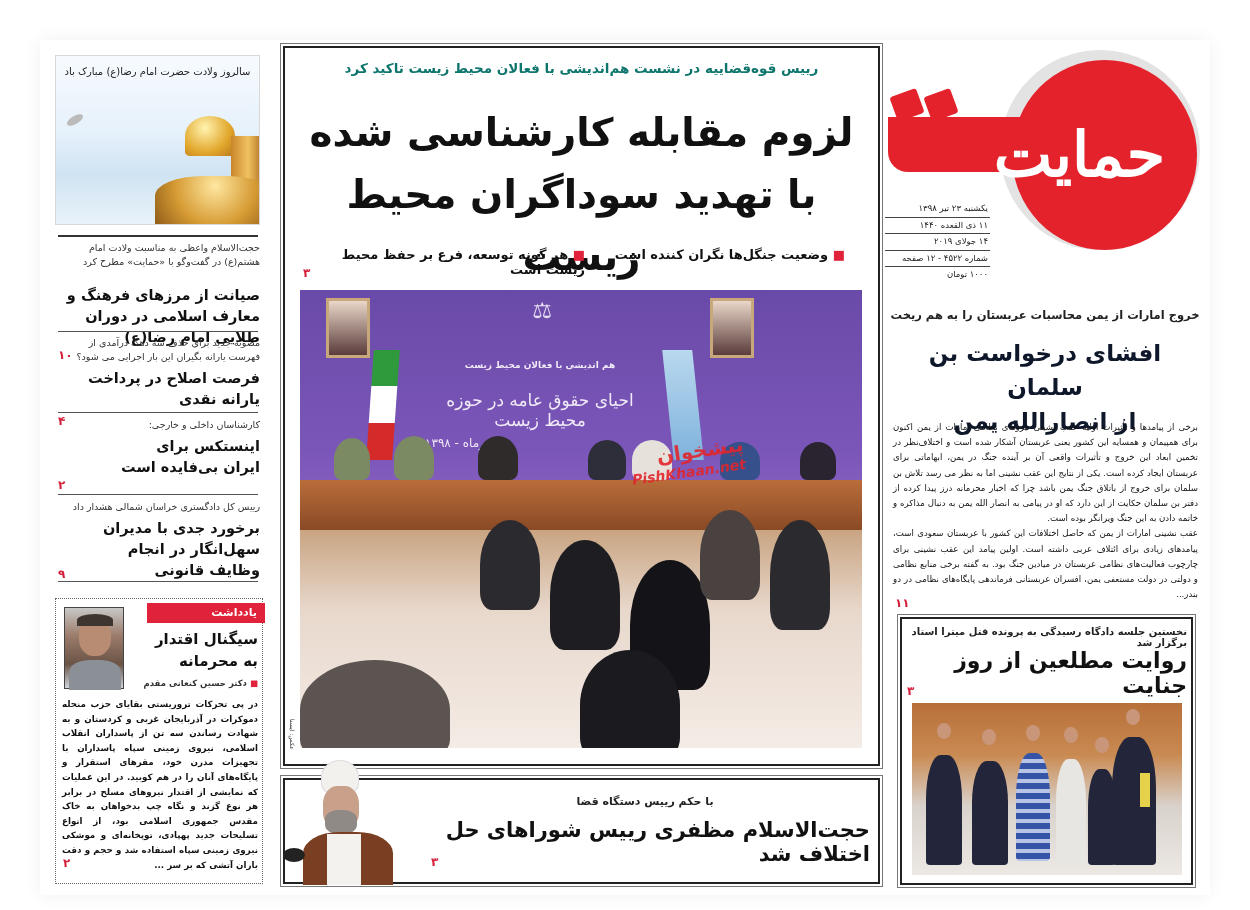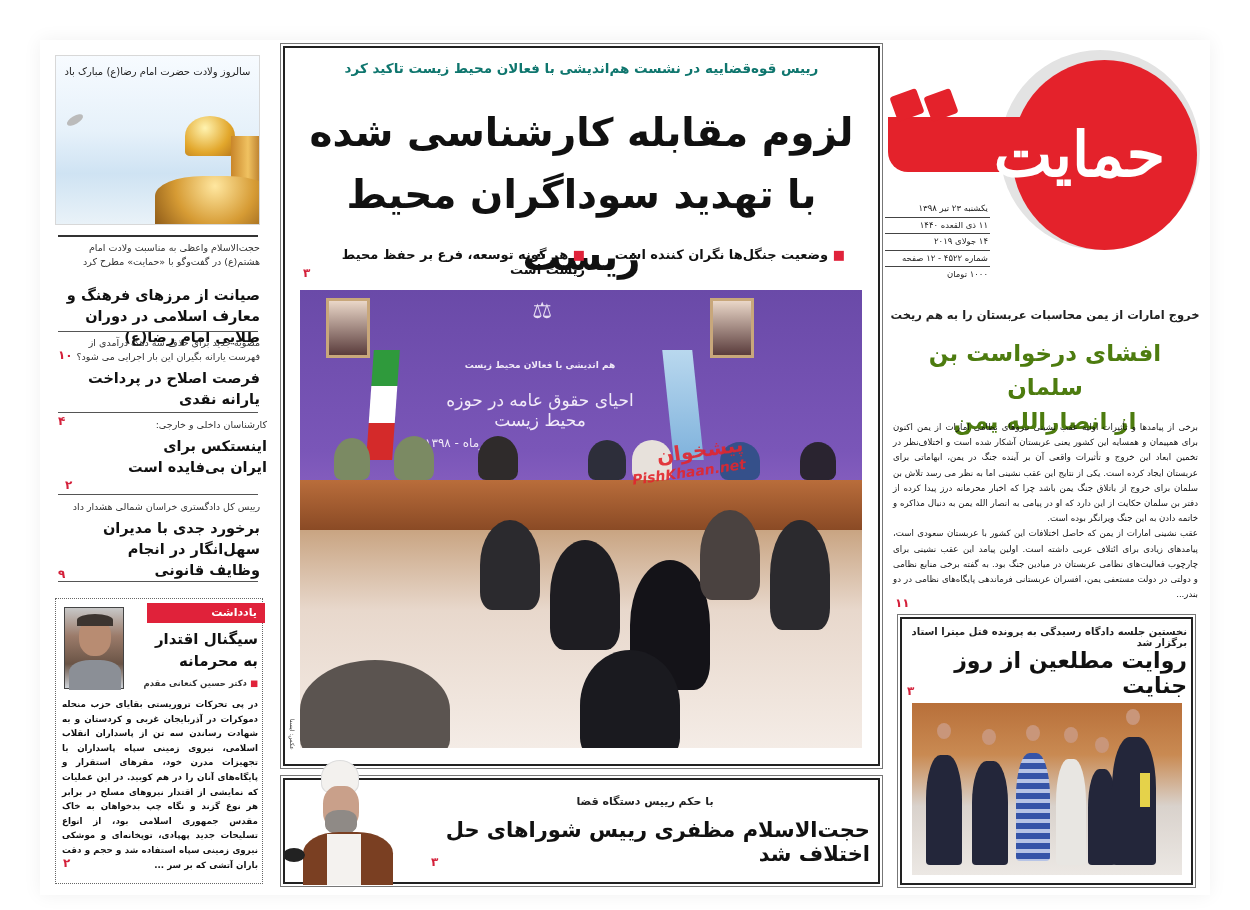--- a/index.html
+++ b/index.html
@@ -75,21 +75,21 @@
 
 <div class="date-list">
   <div>یکشنبه ۲۳ تیر ۱۳۹۸</div>
   <div>۱۱ ذی القعده ۱۴۴۰</div>
   <div>۱۴ جولای ۲۰۱۹</div>
   <div>شماره ۴۵۲۲ - ۱۲ صفحه</div>
   <div>۱۰۰۰ تومان</div>
 </div>
 
 <div class="abs" style="left:890px; top:308px; width:310px; text-align:center; font-size:11.5px; font-weight:bold; color:#222;" dir="rtl">خروج امارات از یمن محاسبات عربستان را به هم ریخت</div>
-<div class="abs" style="left:890px; top:336px; width:310px; text-align:center; font-size:23px; font-weight:bold; line-height:34px; color:#4d7c0f;" dir="rtl">
+<div class="abs" style="left:890px; top:336px; width:310px; text-align:center; font-size:23px; font-weight:bold; line-height:34px; color:#0f172a;" dir="rtl">
   <div>افشای درخواست بن سلمان</div>
   <div>از انصارالله یمن</div>
 </div>
 <div class="abs body-text" style="left:893px; top:420px; width:305px; font-size:8.6px; line-height:15.2px;">
   <div>برخی از پیامدها و تأثیرات اولیه عقب نشینی نیروهای نظامی امارات از یمن اکنون برای همپیمان و همسایه این کشور یعنی عربستان آشکار شده است و اختلاف‌نظر در تخمین ابعاد این خروج و تأثیرات واقعی آن بر آینده جنگ در یمن، ابهاماتی برای عربستان ایجاد کرده است. یکی از نتایج این عقب نشینی اما به نظر می رسد تلاش بن سلمان برای خروج از باتلاق جنگ یمن باشد چرا که اخبار محرمانه درز پیدا کرده از دفتر بن سلمان حکایت از این دارد که او در پیامی به انصار الله یمن به دنبال مذاکره و خاتمه دادن به این جنگ ویرانگر بوده است.</div>
   <div>عقب نشینی امارات از یمن که حاصل اختلافات این کشور با عربستان سعودی است، پیامدهای زیادی برای ائتلاف عربی داشته است. اولین پیامد این عقب نشینی برای چارچوب فعالیت‌های نظامی عربستان در میادین جنگ بود. به گفته برخی منابع نظامی و دولتی در دولت مستعفی یمن، افسران عربستانی فرماندهی پایگاه‌های نظامی در دو بندر...</div>
 </div>
 <div class="abs page-num" style="left:895px; top:596px;">۱۱</div>
 
 <div class="right-box"></div>
@@ -196,21 +196,21 @@
 </div>
 <div class="rule" style="left:58px; top:331px; width:200px; height:1px; background:#555;"></div>
 
 <div class="abs" style="left:58px; top:336px; width:202px;">
   <div class="small-kicker">مصوبه جدید برای حذف سه دهک درآمدی از فهرست یارانه بگیران این بار اجرایی می شود؟</div>
   <div class="side-head" style="margin-top:4px;">فرصت اصلاح در پرداخت یارانه نقدی</div>
   <div class="page-num" style="text-align:left; margin-top:4px;">۴</div>
 </div>
 <div class="rule" style="left:58px; top:412px; width:200px; height:1px; background:#555;"></div>
 
-<div class="abs" style="left:58px; top:418px; width:202px;margin-left:7px;">
+<div class="abs" style="left:58px; top:418px; width:202px;">
   <div class="small-kicker">کارشناسان داخلی و خارجی:</div>
   <div class="side-head" style="margin-top:4px; padding-left:60px;">اینستکس برای ایران بی‌فایده است</div>
   <div class="page-num" style="text-align:left;">۲</div>
 </div>
 <div class="rule" style="left:58px; top:494px; width:200px; height:1px; background:#555;"></div>
 
 <div class="abs" style="left:58px; top:500px; width:202px;">
   <div class="small-kicker">رییس کل دادگستری خراسان شمالی هشدار داد</div>
   <div class="side-head" style="margin-top:4px; padding-left:20px;">برخورد جدی با مدیران سهل‌انگار در انجام وظایف قانونی</div>
   <div class="page-num" style="text-align:left; margin-top:-14px;">۹</div>

